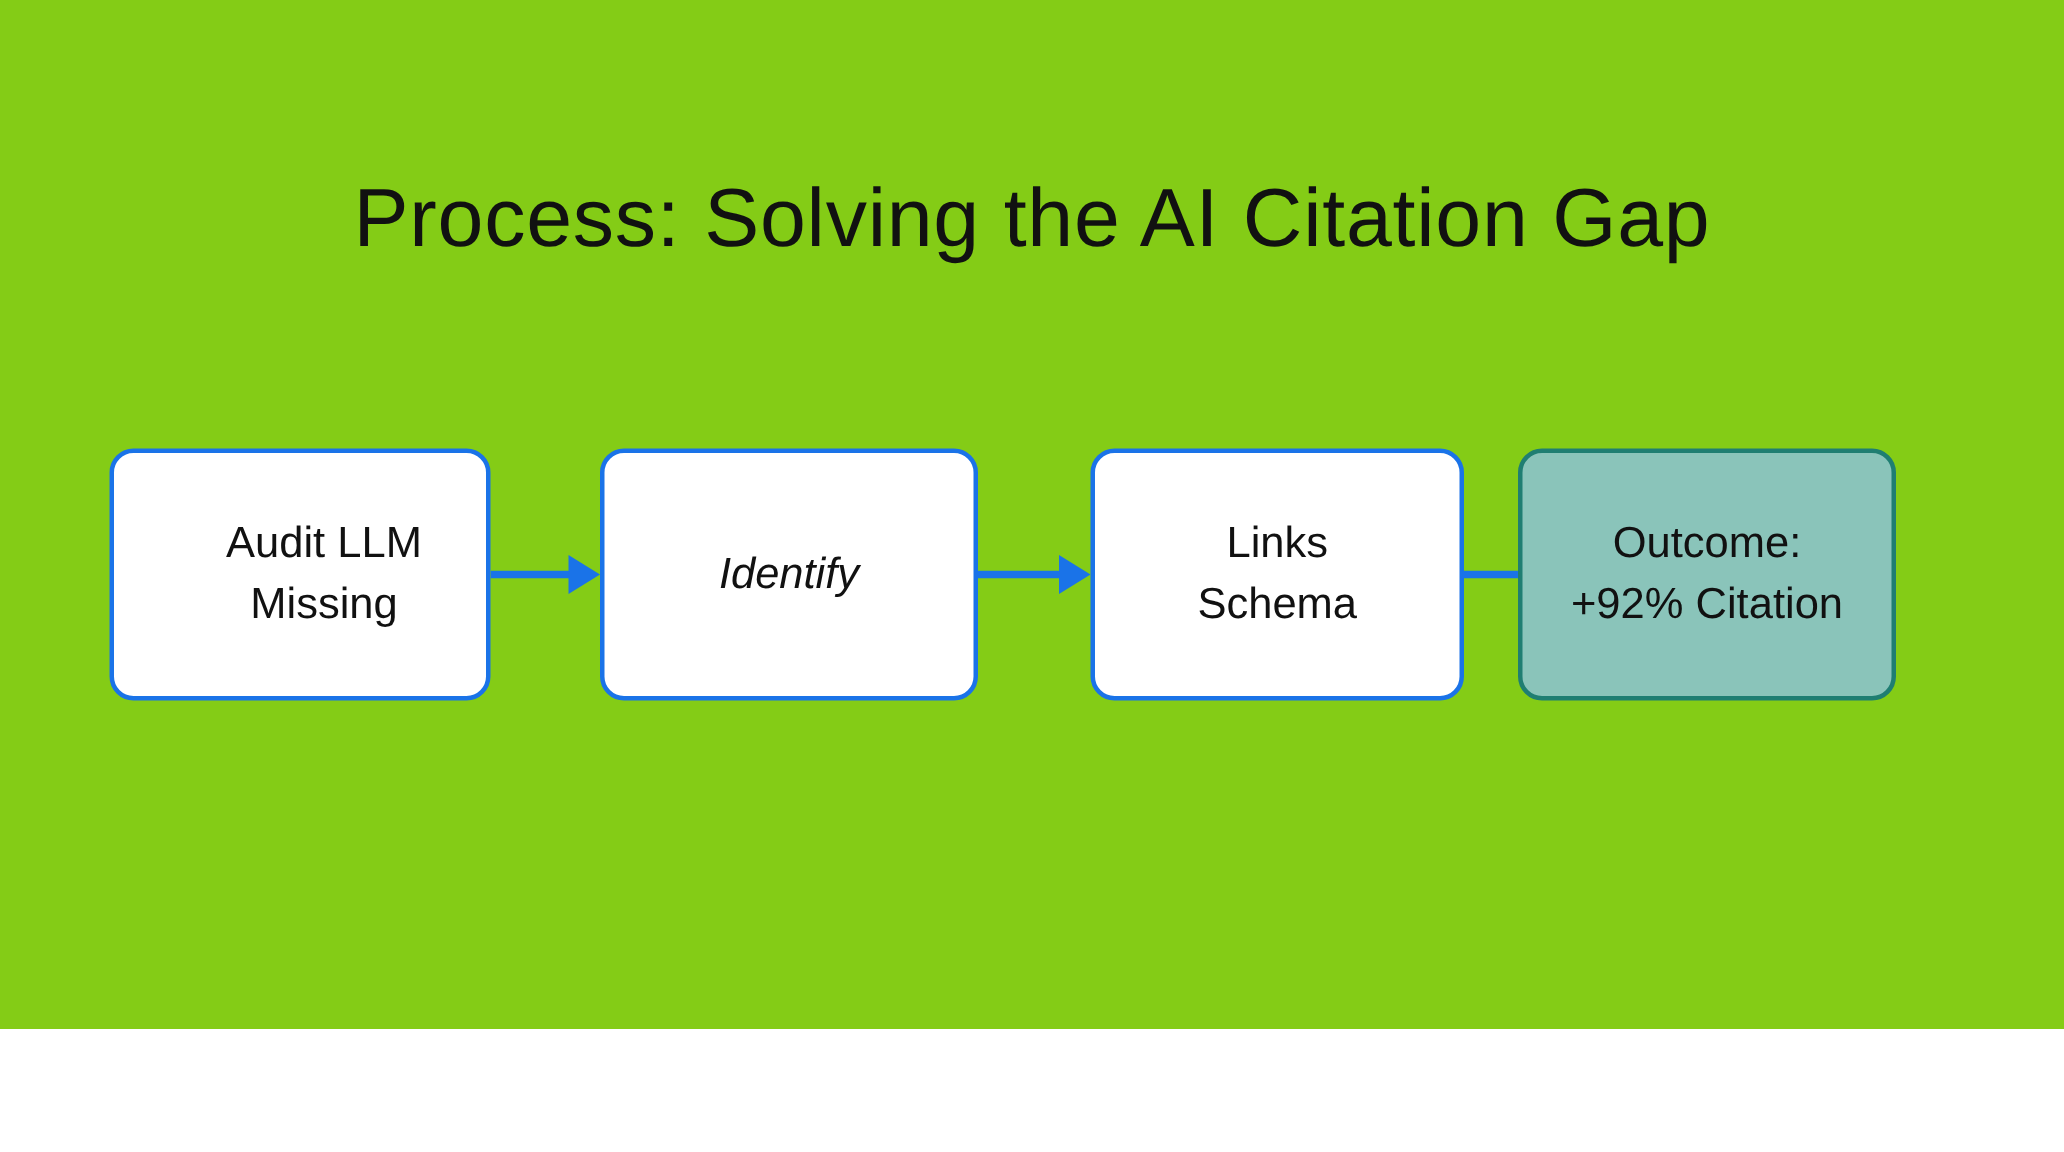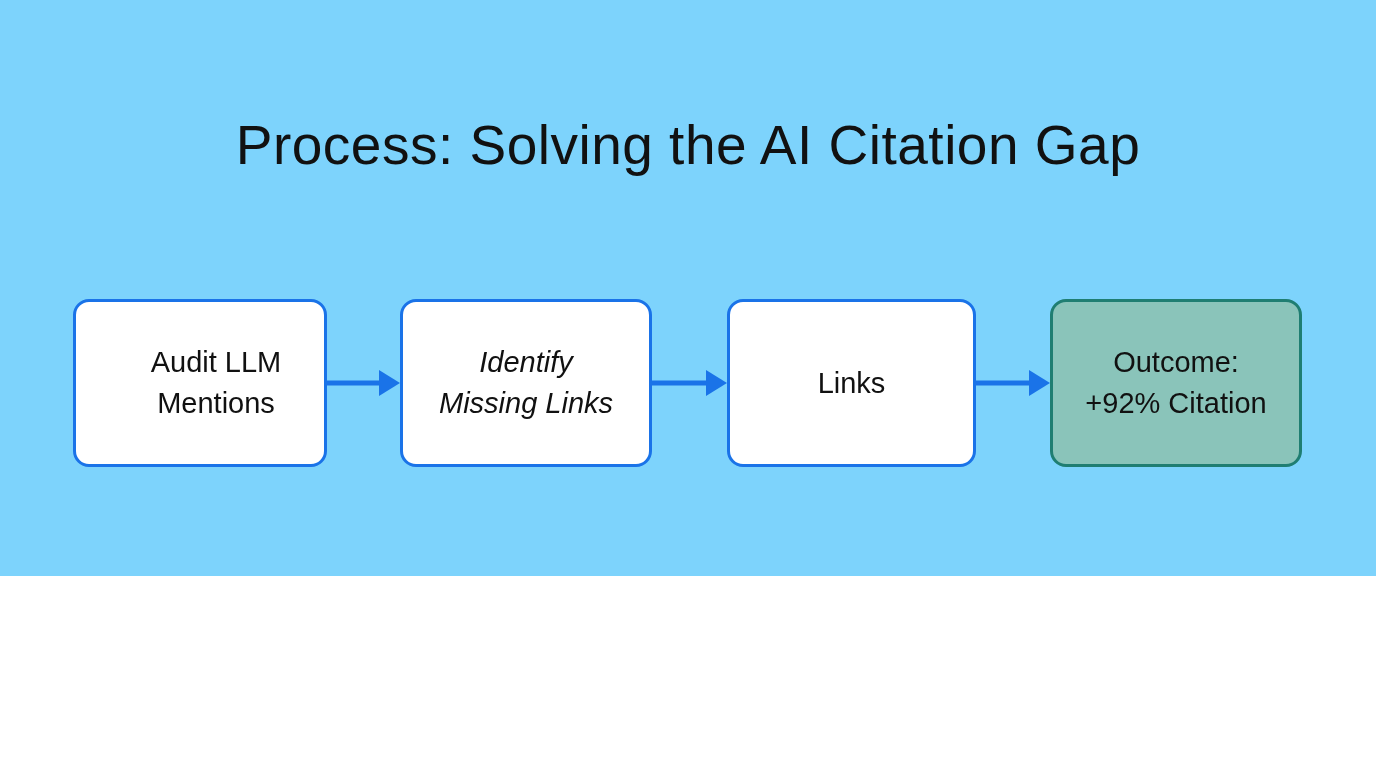--- a/index.html
+++ b/index.html
@@ -3,22 +3,22 @@
 <meta charset="utf-8">
 <style>
   html, body {
     margin: 0;
     padding: 0;
     background: #ffffff;
   }
   .slide {
     position: relative;
     width: 1376px;
-    height: 576px;
-    background: #7dd3fc;
+    height: 686px;
+    background: #84cc16;
     overflow: hidden;
     font-family: "Liberation Sans", sans-serif;
     color: #111111;
   }
   .slide-title {
     position: absolute;
     top: 76px;
     left: 0;
     width: 100%;
     text-align: center;
@@ -45,69 +45,69 @@
     font-weight: 400;
     color: #111111;
   }
   .flow-step.outcome {
     background: #8ac4ba;
     border-color: #1f7e72;
   }
   .step-1 { left: 73px;   width: 254px; padding-left: 32px; }
   .step-2 { left: 400px;  width: 252px; font-style: italic; }
   .step-3 { left: 727px;  width: 249px; }
-  .step-4 { left: 1050px; width: 252px; }
+  .step-4 { left: 1012px; width: 252px; }
   .flow-arrow {
     position: absolute;
     top: 368px;
     height: 30px;
   }
   .arrow-1 { left: 327px; width: 73px; }
   .arrow-2 { left: 652px; width: 75px; }
   .arrow-3 { left: 975px; width: 75px; }
   .flow-arrow svg { display: block; width: 100%; height: 100%; }
 </style>
 </head>
 <body>
 
 <div class="slide">
 
   <h1 class="slide-title">Process: Solving the AI Citation Gap</h1>
 
   <div class="flow-step step-1">
     <div>
       <div>Audit LLM</div>
-      <div>Mentions</div>
+      <div>Missing</div>
     </div>
   </div>
 
   <div class="flow-arrow arrow-1">
     <svg viewBox="0 0 73 30" preserveAspectRatio="none">
       <line x1="0" y1="15" x2="55" y2="15" stroke="#1a73e8" stroke-width="5"></line>
       <polygon points="52,2 73,15 52,28" fill="#1a73e8"></polygon>
     </svg>
   </div>
 
   <div class="flow-step step-2">
     <div>
       <div>Identify</div>
-      <div>Missing Links</div>
     </div>
   </div>
 
   <div class="flow-arrow arrow-2">
     <svg viewBox="0 0 75 30" preserveAspectRatio="none">
       <line x1="0" y1="15" x2="57" y2="15" stroke="#1a73e8" stroke-width="5"></line>
       <polygon points="54,2 75,15 54,28" fill="#1a73e8"></polygon>
     </svg>
   </div>
 
   <div class="flow-step step-3">
     <div>
       <div>Links</div>
+      <div>Schema</div>
     </div>
   </div>
 
   <div class="flow-arrow arrow-3">
     <svg viewBox="0 0 75 30" preserveAspectRatio="none">
       <line x1="0" y1="15" x2="57" y2="15" stroke="#1a73e8" stroke-width="5"></line>
       <polygon points="54,2 75,15 54,28" fill="#1a73e8"></polygon>
     </svg>
   </div>
 

